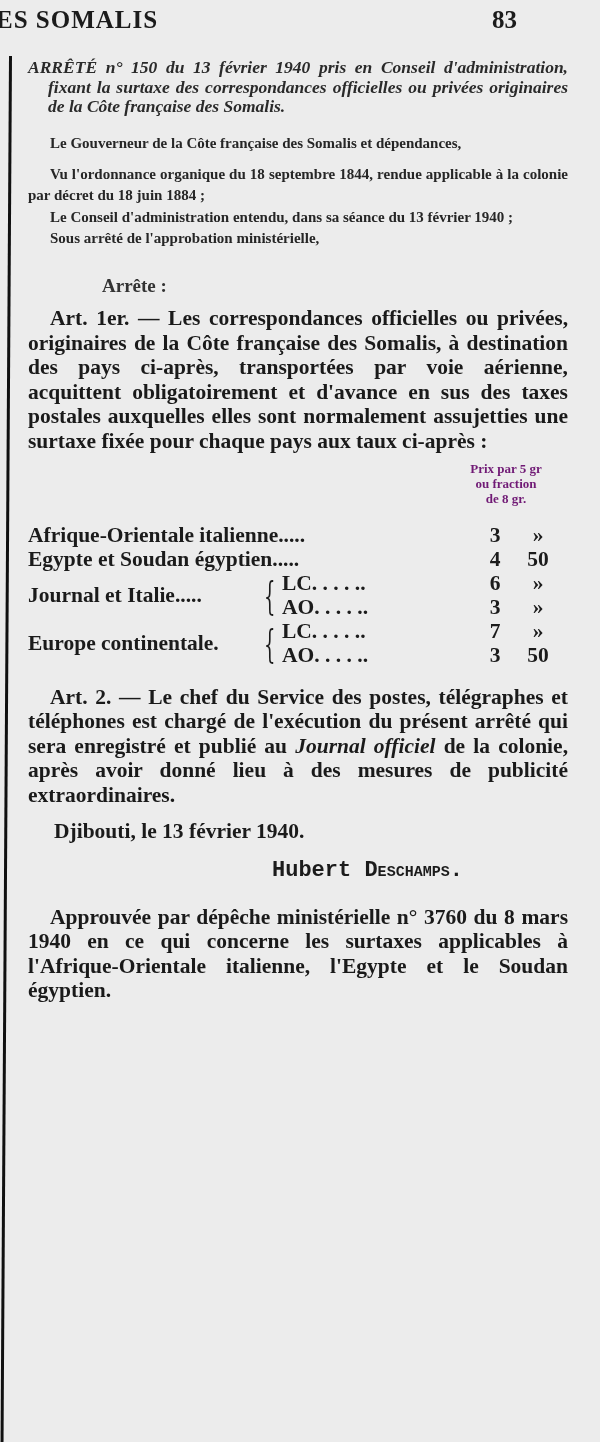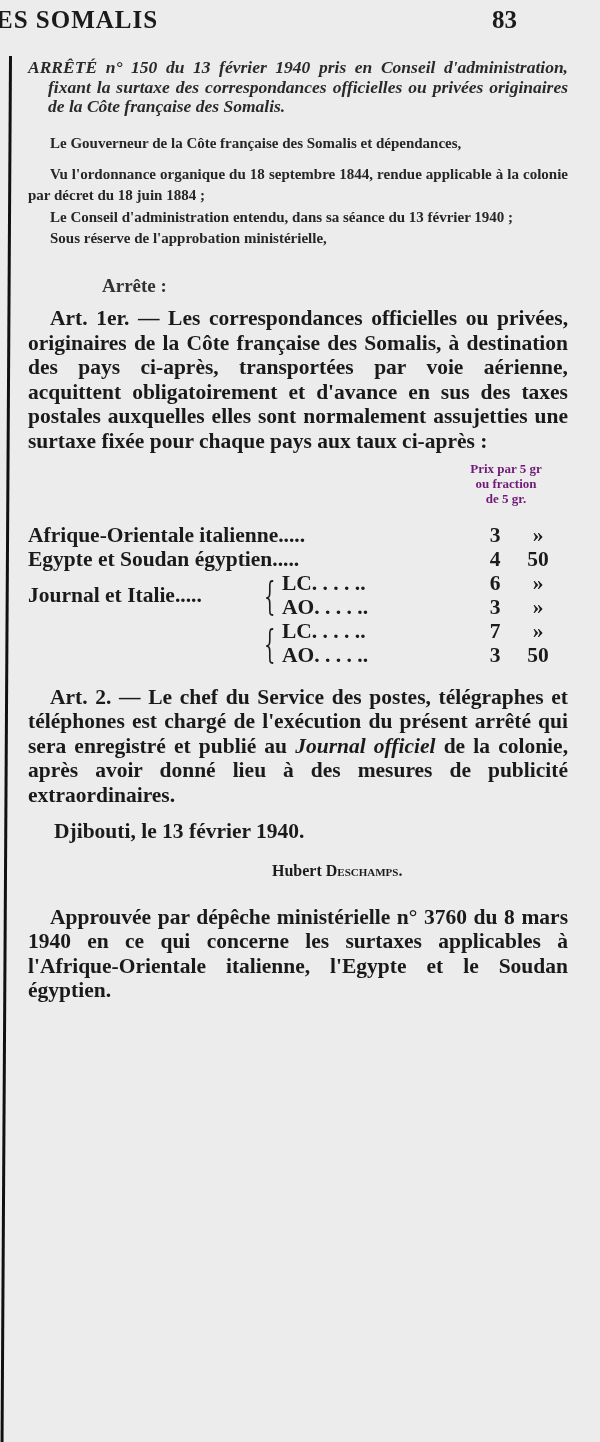--- a/index.html
+++ b/index.html
@@ -74,21 +74,21 @@
   .group .sub { position: absolute; line-height: 24px; }
   .group .fr { position: absolute; right: 62px; width: 22px; text-align: center; line-height: 24px; }
   .group .ct { position: absolute; right: 10px; width: 40px; text-align: center; line-height: 24px; }
   .art2 { margin-top: 18px; }
   .place-date {
     margin-top: 12px; padding-left: 26px;
     font-family: "Liberation Serif", serif; font-weight: bold; font-size: 21.5px; line-height: 24px;
   }
   .signature {
     margin-top: 16px; padding-left: 244px;
-    font-family: Liberation Serif, serif; font-weight: bold; font-size: 16px; line-height: 24px;
+    font-family: Liberation Mono, monospace; font-weight: bold; font-size: 22px; line-height: 24px;
   }
   .signature .sc { font-variant: small-caps; }
   .approval { margin-top: 22px; }
   .approval p { font-size: 21.5px; line-height: 24.4px; }
   em.journal { font-style: italic; }
 </style>
 </head>
 <body>
 
 <div class="header">
@@ -99,34 +99,34 @@
 <div class="rule"></div>
 
 <div class="column">
 
   <div class="title">ARRÊTÉ n° 150 du 13 février 1940 pris en Conseil d'administration, fixant la surtaxe des correspondances officielles ou privées originaires de la Côte française des Somalis.</div>
 
   <div class="considerant">
     <p>Le Gouverneur de la Côte française des Somalis et dépendances,</p>
     <p class="gap">Vu l'ordonnance organique du 18 septembre 1844, rendue applicable à la colonie par décret du 18 juin 1884 ;</p>
     <p>Le Conseil d'administration entendu, dans sa séance du 13 février 1940 ;</p>
-    <p>Sous réserve de l'approbation ministérielle,</p>
+    <p>Sous arrêté de l'approbation ministérielle,</p>
   </div>
 
   <div class="arrete-word">Arrête :</div>
 
   <div class="art">
     <p class="first"><span>Art. 1er.</span> <span>— Les correspondances officielles ou privées, originaires de la Côte française des Somalis, à destination des pays ci-après, transportées par voie aérienne, acquittent obligatoirement et d'avance en sus des taxes postales auxquelles elles sont normalement assujetties une surtaxe fixée pour chaque pays aux taux ci-après :</span></p>
   </div>
 
   <div class="price-head">
     <div class="ph">
       <div>Prix par 5 gr</div>
       <div>ou fraction</div>
-      <div>de 5 gr.</div>
+      <div>de 8 gr.</div>
     </div>
   </div>
 
   <div class="rates">
     <div class="rate-row">
       <span class="country">Afrique-Orientale italienne.....</span>
       <span class="fr">3</span>
       <span class="ct">»</span>
     </div>
     <div class="rate-row">
@@ -140,20 +140,21 @@
       <span class="brace" style="left:236px;">{</span>
       <span class="sub" style="left:254px; top:0;">LC. . . . ..</span>
       <span class="fr" style="top:0;">6</span>
       <span class="ct" style="top:0;">»</span>
       <span class="sub" style="left:254px; top:24px;">AO. . . . ..</span>
       <span class="fr" style="top:24px;">3</span>
       <span class="ct" style="top:24px;">»</span>
     </div>
 
     <div class="group">
+      <span class="gname">Europe continentale.</span>
       <span class="brace" style="left:236px;">{</span>
       <span class="sub" style="left:254px; top:0;">LC. . . . ..</span>
       <span class="fr" style="top:0;">7</span>
       <span class="ct" style="top:0;">»</span>
       <span class="sub" style="left:254px; top:24px;">AO. . . . ..</span>
       <span class="fr" style="top:24px;">3</span>
       <span class="ct" style="top:24px;">50</span>
     </div>
   </div>
 

